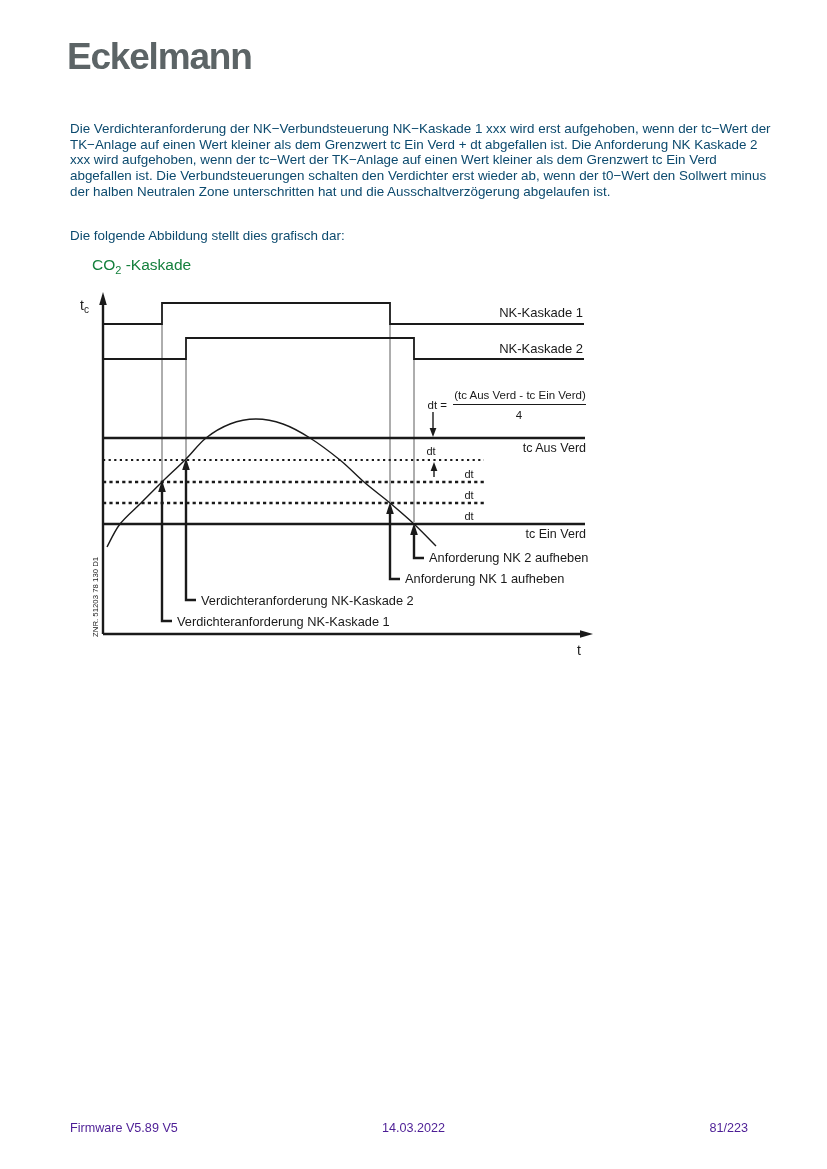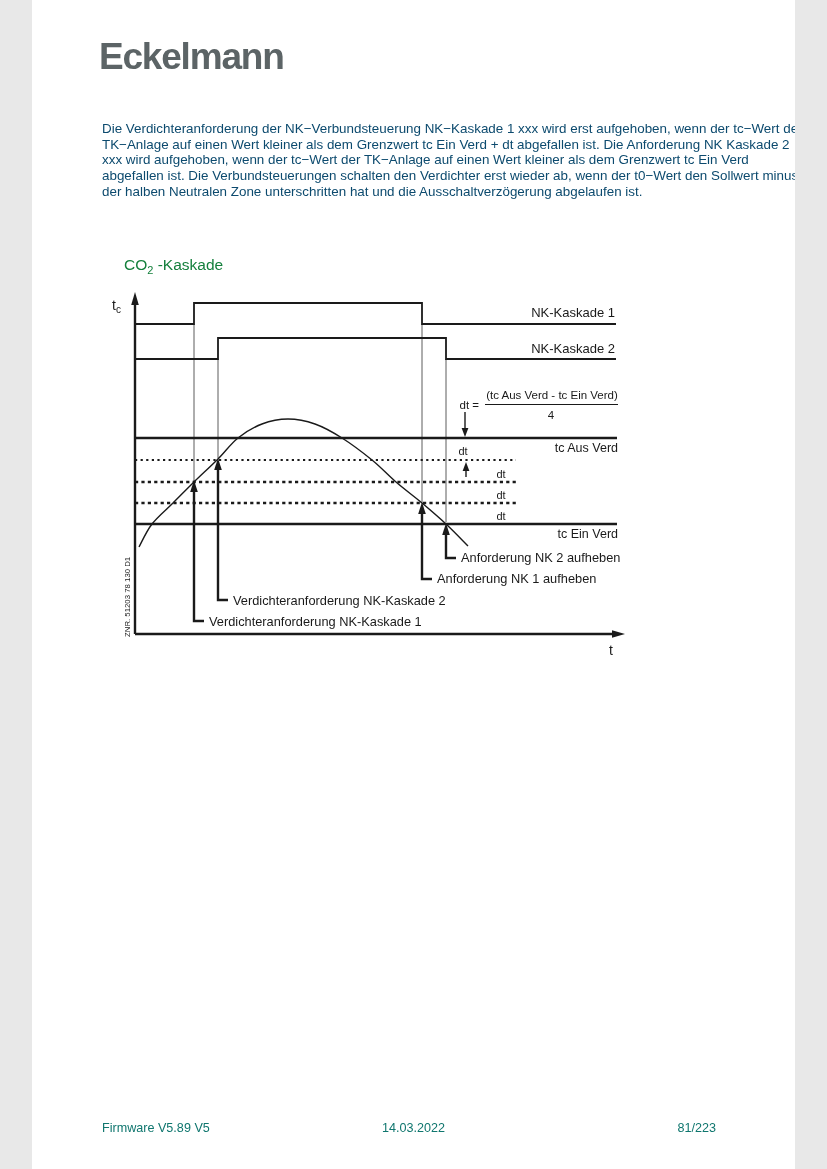--- a/index.html
+++ b/index.html
@@ -1,48 +1,49 @@
 <!DOCTYPE html>
 <html><head>
 <meta charset="utf-8">
 <style>
   html,body{margin:0;padding:0;background:#e8e8e8;}
   .page{
-    position:relative;width:763px;height:1169px;background:#ffffff;
+    position:relative;width:827px;height:1169px;background:#ffffff;
     font-family:"Liberation Sans",sans-serif;color:#1a1a1a;overflow:hidden;
     margin:0 auto;
   }
   .logo{
     position:absolute;left:67px;top:36px;
     font-size:37px;font-weight:700;letter-spacing:-1.2px;color:#5c6466;
   }
   .para{
     position:absolute;left:70px;width:708px;
     font-size:13.4px;line-height:15.7px;color:#0c4a6e;
   }
   .para1{top:121px;}
   .para2{top:228px;}
   .fig-title{
     position:absolute;left:92px;top:256px;font-size:15.5px;color:#15803d;
   }
   .fig-title .sub{font-size:11px;vertical-align:-4px;}
   svg text{fill:#1a1a1a;}
-  .footer-item{position:absolute;top:1121px;font-size:12.6px;color:#0f766e;}
+  .footer-item{position:absolute;top:1121px;font-size:12.6px;color:#4c1d95;}
   .footer-left{left:70px;}
   .footer-center{left:0;width:100%;text-align:center;}
   .footer-right{right:79px;padding-left:12px;}
 </style>
 </head>
 <body>
 
 <div class="page">
 
   <div class="logo">Eckelmann</div>
 
   <div class="para para1">Die Verdichteranforderung der NK−Verbundsteuerung NK−Kaskade 1 xxx wird erst aufgehoben, wenn der tc−Wert der TK−Anlage auf einen Wert kleiner als dem Grenzwert tc Ein Verd + dt abgefallen ist. Die Anforderung NK Kaskade 2 xxx wird aufgehoben, wenn der tc−Wert der TK−Anlage auf einen Wert kleiner als dem Grenzwert tc Ein Verd abgefallen ist. Die Verbundsteuerungen schalten den Verdichter erst wieder ab, wenn der t0−Wert den Sollwert minus der halben Neutralen Zone unterschritten hat und die Ausschaltverzögerung abgelaufen ist.</div>
+  <div class="para para2">Die folgende Abbildung stellt dies grafisch dar:</div>
 
   <div class="fig-title"><span>CO</span><span class="sub">2</span><span> -Kaskade</span></div>
 
   <svg width="827" height="1169" viewBox="0 0 827 1169" style="position:absolute;left:0;top:0;" font-family="Liberation Sans, sans-serif">
 
     <g stroke="#4a4a4a" stroke-width="0.9">
       <line x1="162" y1="324" x2="162" y2="481"></line>
       <line x1="186" y1="359" x2="186" y2="458"></line>
       <line x1="390" y1="324" x2="390" y2="502"></line>
       <line x1="414" y1="359" x2="414" y2="522"></line>

